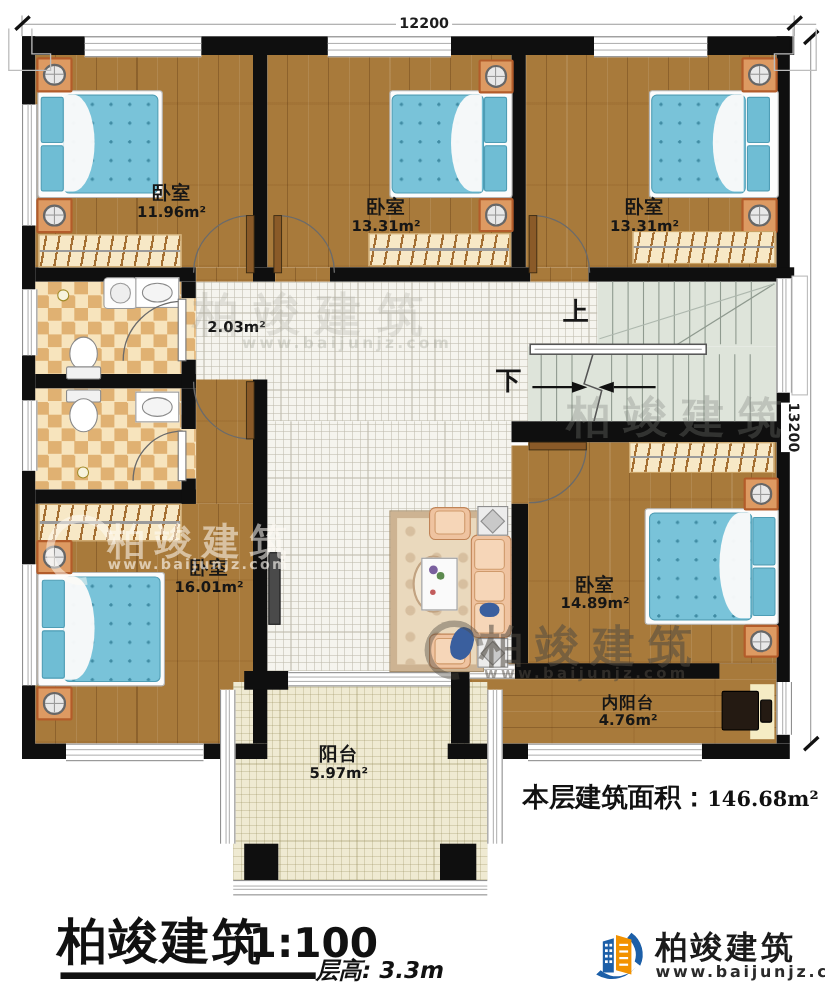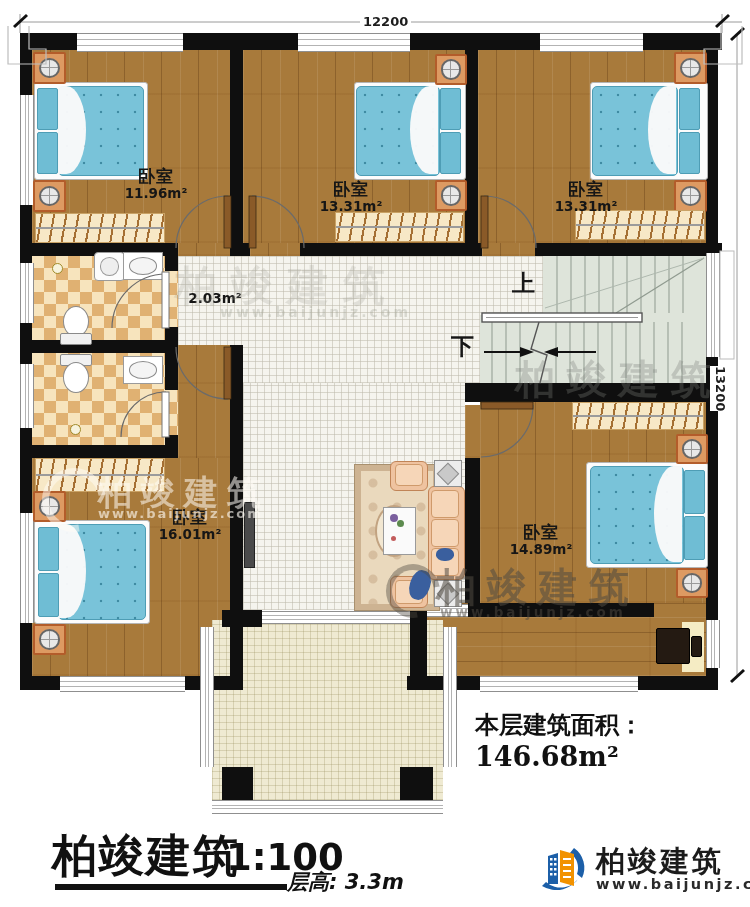--- a/index.html
+++ b/index.html
@@ -75,21 +75,21 @@
   .dim-v{writing-mode:vertical-rl;background:#fff;}
   
   .wm{position:absolute;font-weight:bold;white-space:nowrap;pointer-events:none;}
   .wm-swirl{position:absolute;border-radius:50%;pointer-events:none;}
   
   .plan-title{position:absolute;font-size:45px;font-weight:bold;letter-spacing:2px;color:#111;}
   .title-underline{position:absolute;background:#111;}
   .plan-scale{position:absolute;font-size:37px;font-weight:bold;color:#111;}
   .floor-height{position:absolute;font-size:21px;font-weight:bold;color:#111;}
   .total-area{position:absolute;font-size:24px;font-weight:bold;color:#111;}
-  .total-area .val{font-family:"DejaVu Serif","Liberation Serif",serif;font-size:27px;text-align:center;}
+  .total-area .val{font-family:"DejaVu Serif","Liberation Serif",serif;font-size:19px;text-align:center;}
   .brandtext{position:absolute;font-size:29px;font-weight:bold;letter-spacing:3px;color:#1b1b1b;}
   .brandurl{position:absolute;font-size:14.5px;font-weight:bold;letter-spacing:2.5px;color:#2a2a2a;}
   svg.overlay{position:absolute;left:0;top:0;pointer-events:none;}
 </style>
 </head>
 <body>
 
 <div class="stage">
 
   <div class="abs wood" style="left:32px;top:50px;width:198px;height:193px;"></div>
@@ -362,20 +362,28 @@
     <span class="rarea">2.03m²</span>
   </div>
   <div class="room-label" style="left:130px;top:508px;">
     <span class="rname">卧室</span>
     <span class="rarea">16.01m²</span>
   </div>
   <div class="room-label" style="left:481px;top:523px;">
     <span class="rname">卧室</span>
     <span class="rarea">14.89m²</span>
   </div>
+  <div class="room-label" style="left:511px;top:631px;">
+    <span class="rname-sm">内阳台</span>
+    <span class="rarea">4.76m²</span>
+  </div>
+  <div class="room-label" style="left:248px;top:677px;">
+    <span class="rname">阳台</span>
+    <span class="rarea">5.97m²</span>
+  </div>
 
   <div class="stairlabel" style="left:512px;top:268px;">上</div>
   <div class="stairlabel" style="left:451px;top:331px;">下</div>
 
   <div class="dim" style="left:360px;top:14px;">12200</div>
   <div class="dim dim-v" style="left:710px;top:366px;">13200</div>
 
   <div class="wm" style="left:175px;top:258px;font-size:42px;letter-spacing:14px;color:rgba(150,152,140,0.22);">柏竣建筑</div>
   <div class="wm" style="left:220px;top:304px;font-size:14px;letter-spacing:3px;color:rgba(150,152,140,0.30);">www.baijunjz.com</div>
   <div class="wm" style="left:515px;top:352px;font-size:40px;letter-spacing:12px;color:rgba(125,127,120,0.32);">柏竣建筑</div>

